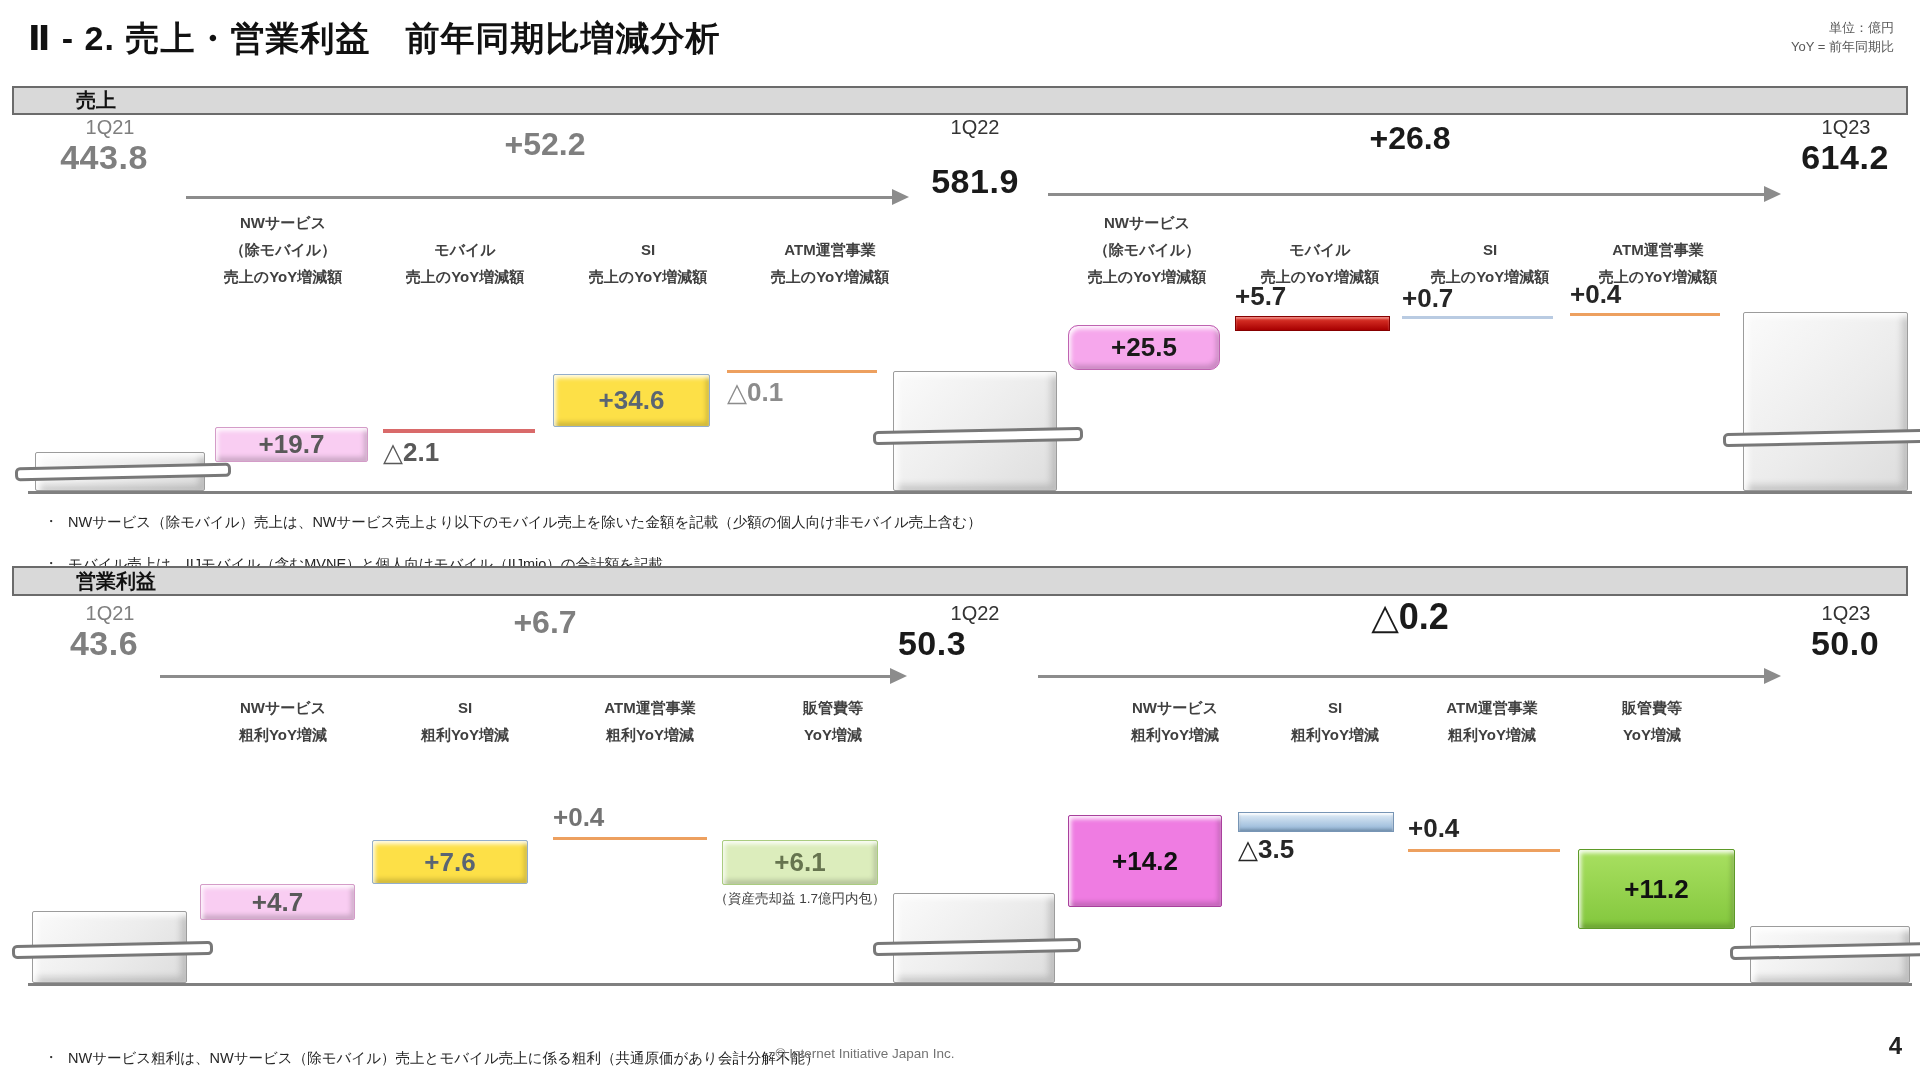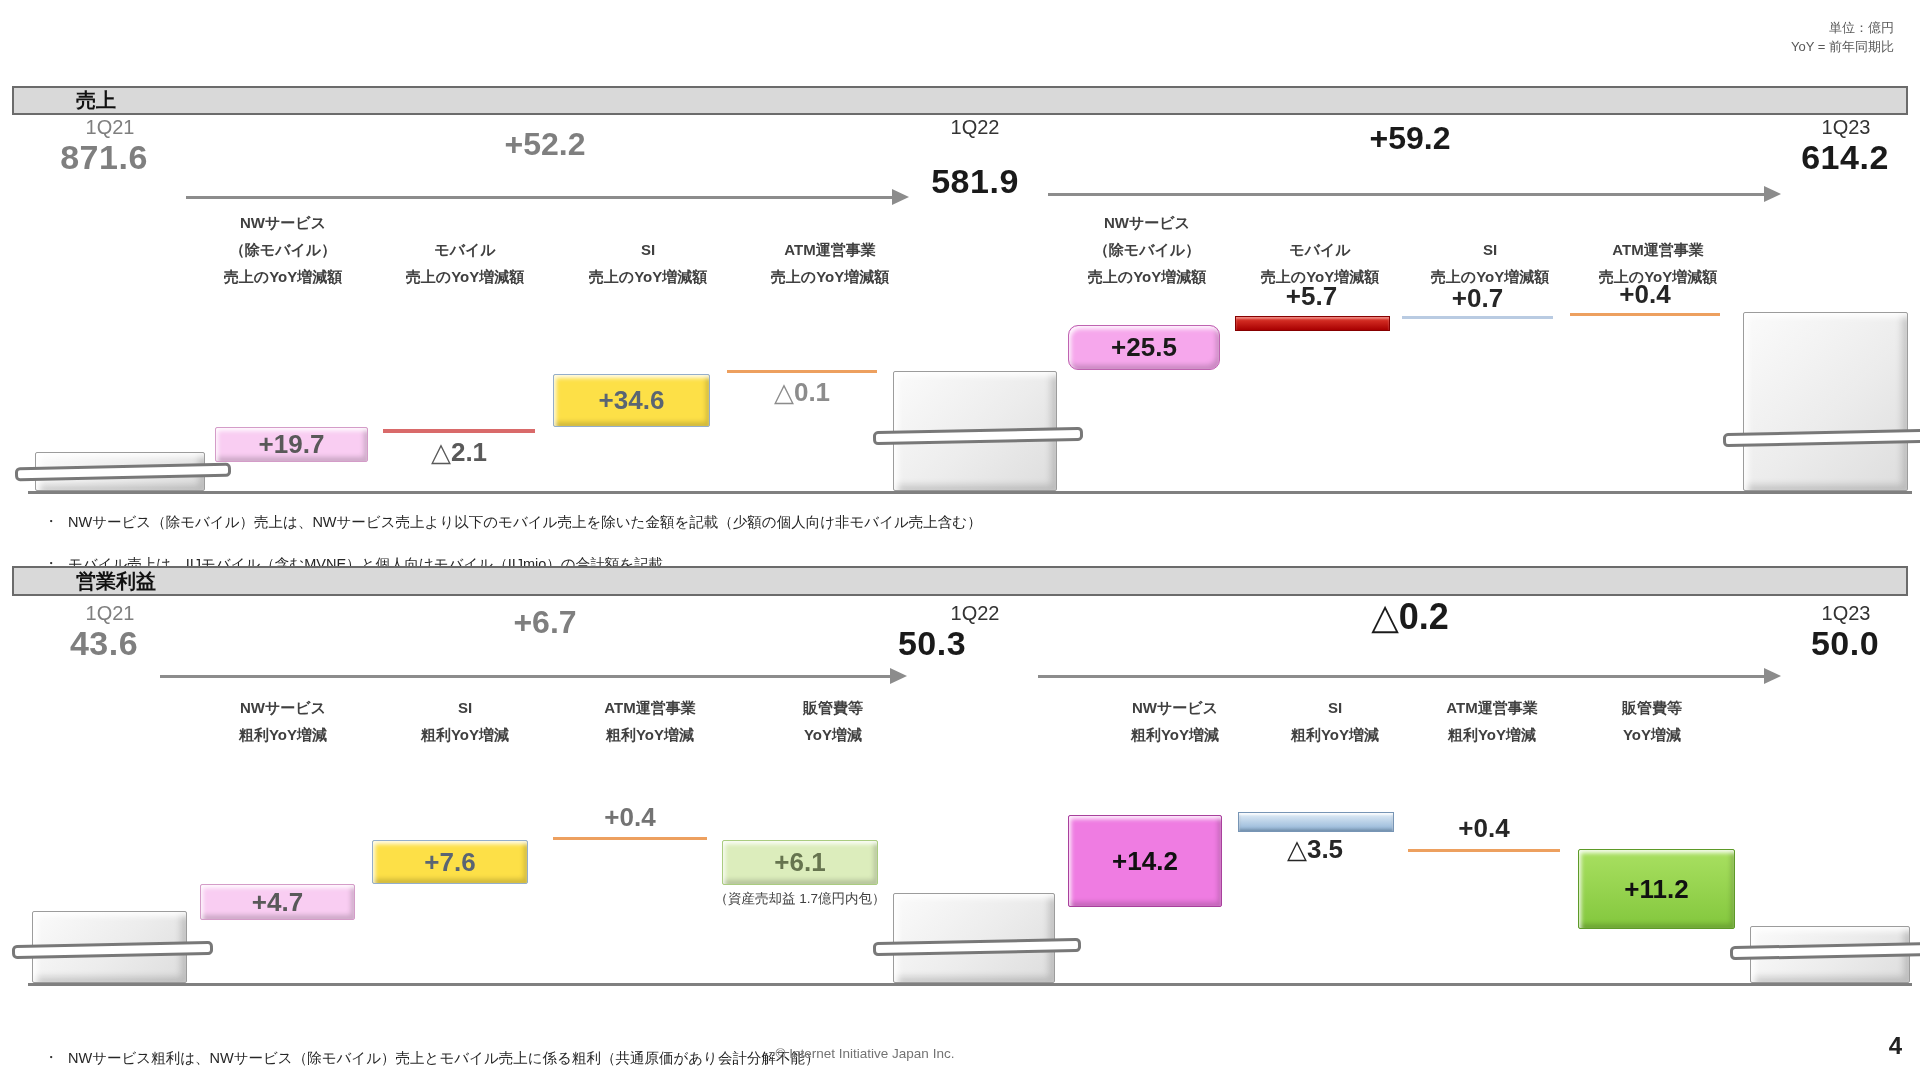--- a/index.html
+++ b/index.html
@@ -38,43 +38,44 @@
   .redbar{background:linear-gradient(180deg,#e23b2e,#a80000);border:1px solid #860000;
           box-shadow:inset 0 2px 2px rgba(255,255,255,.4);}
   .bluebar{background:linear-gradient(180deg,#e3eef8,#8fb3d6);border:1px solid #7795b5;
            box-shadow:inset 0 2px 2px rgba(255,255,255,.8),inset 0 -2px 3px rgba(0,0,0,.2);}
   .thinline{height:4px;}
   .redline{background:#d96a6a;}
   .orangeline{background:#eda05f;height:3px;}
   .blueline{background:#b9cbe2;height:3px;}
   .brk{background:#ffffff;border:3px solid #787878;border-radius:5px;height:8px;
        transform:rotate(-1.2deg);}
-  .dlabel{font-size:26px;font-weight:bold;text-align:center;}
+  .dlabel{font-size:26px;font-weight:bold;text-align:left;}
   .subnote{font-size:13.5px;color:#404040;text-align:center;}
   .fnote{font-size:14.5px;color:#262626;padding-left:26px;position:relative;white-space:nowrap;}
   .fnote::before{content:"\30FB";position:absolute;left:2px;top:0;font-size:14px;color:#262626;}
   .copyright{font-size:13.5px;color:#737373;text-align:center;}
   .pagenum{font-size:24px;font-weight:bold;color:#222;text-align:right;}
 </style>
 </head>
 <body>
 
 <div class="slide">
 
+  <div class="abs title" style="left:28px;top:16px;">Ⅱ - 2.  売上・営業利益　前年同期比増減分析</div>
   <div class="abs corner" style="right:26px;top:18px;">
     <div>単位：億円</div>
     <div>YoY = 前年同期比</div>
   </div>
 
   <div class="abs sechdr" style="left:12px;top:86px;width:1896px;height:29px;">
     <span>売上</span>
   </div>
 
   <div class="abs period" style="left:60px;top:116px;width:100px;">1Q21</div>
-  <div class="abs bigval gray" style="left:38px;top:138px;width:132px;">871.6</div>
+  <div class="abs bigval gray" style="left:38px;top:138px;width:132px;">443.8</div>
 
   <div class="abs aline" style="left:186px;top:196px;width:706px;"></div>
   <div class="abs ahead" style="left:892px;top:189px;"></div>
   <div class="abs total gray" style="left:380px;top:126px;width:330px;">+52.2</div>
 
   <div class="abs collabel" style="left:188px;top:204px;width:190px;height:86px;">
     <span>NWサービス</span>
     <span>（除モバイル）</span>
     <span>売上のYoY増減額</span>
   </div>
@@ -89,21 +90,21 @@
   <div class="abs collabel" style="left:735px;top:204px;width:190px;height:86px;">
     <span>ATM運営事業</span>
     <span>売上のYoY増減額</span>
   </div>
 
   <div class="abs period dark" style="left:925px;top:116px;width:100px;">1Q22</div>
   <div class="abs bigval black" style="left:903px;top:138px;width:144px;margin-top:24px;">581.9</div>
 
   <div class="abs aline" style="left:1048px;top:193px;width:716px;"></div>
   <div class="abs ahead" style="left:1764px;top:186px;"></div>
-  <div class="abs total black" style="left:1245px;top:120px;width:330px;">+59.2</div>
+  <div class="abs total black" style="left:1245px;top:120px;width:330px;">+26.8</div>
 
   <div class="abs collabel" style="left:1052px;top:204px;width:190px;height:86px;">
     <span>NWサービス</span>
     <span>（除モバイル）</span>
     <span>売上のYoY増減額</span>
   </div>
   <div class="abs collabel" style="left:1225px;top:204px;width:190px;height:86px;">
     <span>モバイル</span>
     <span>売上のYoY増減額</span>
   </div>

